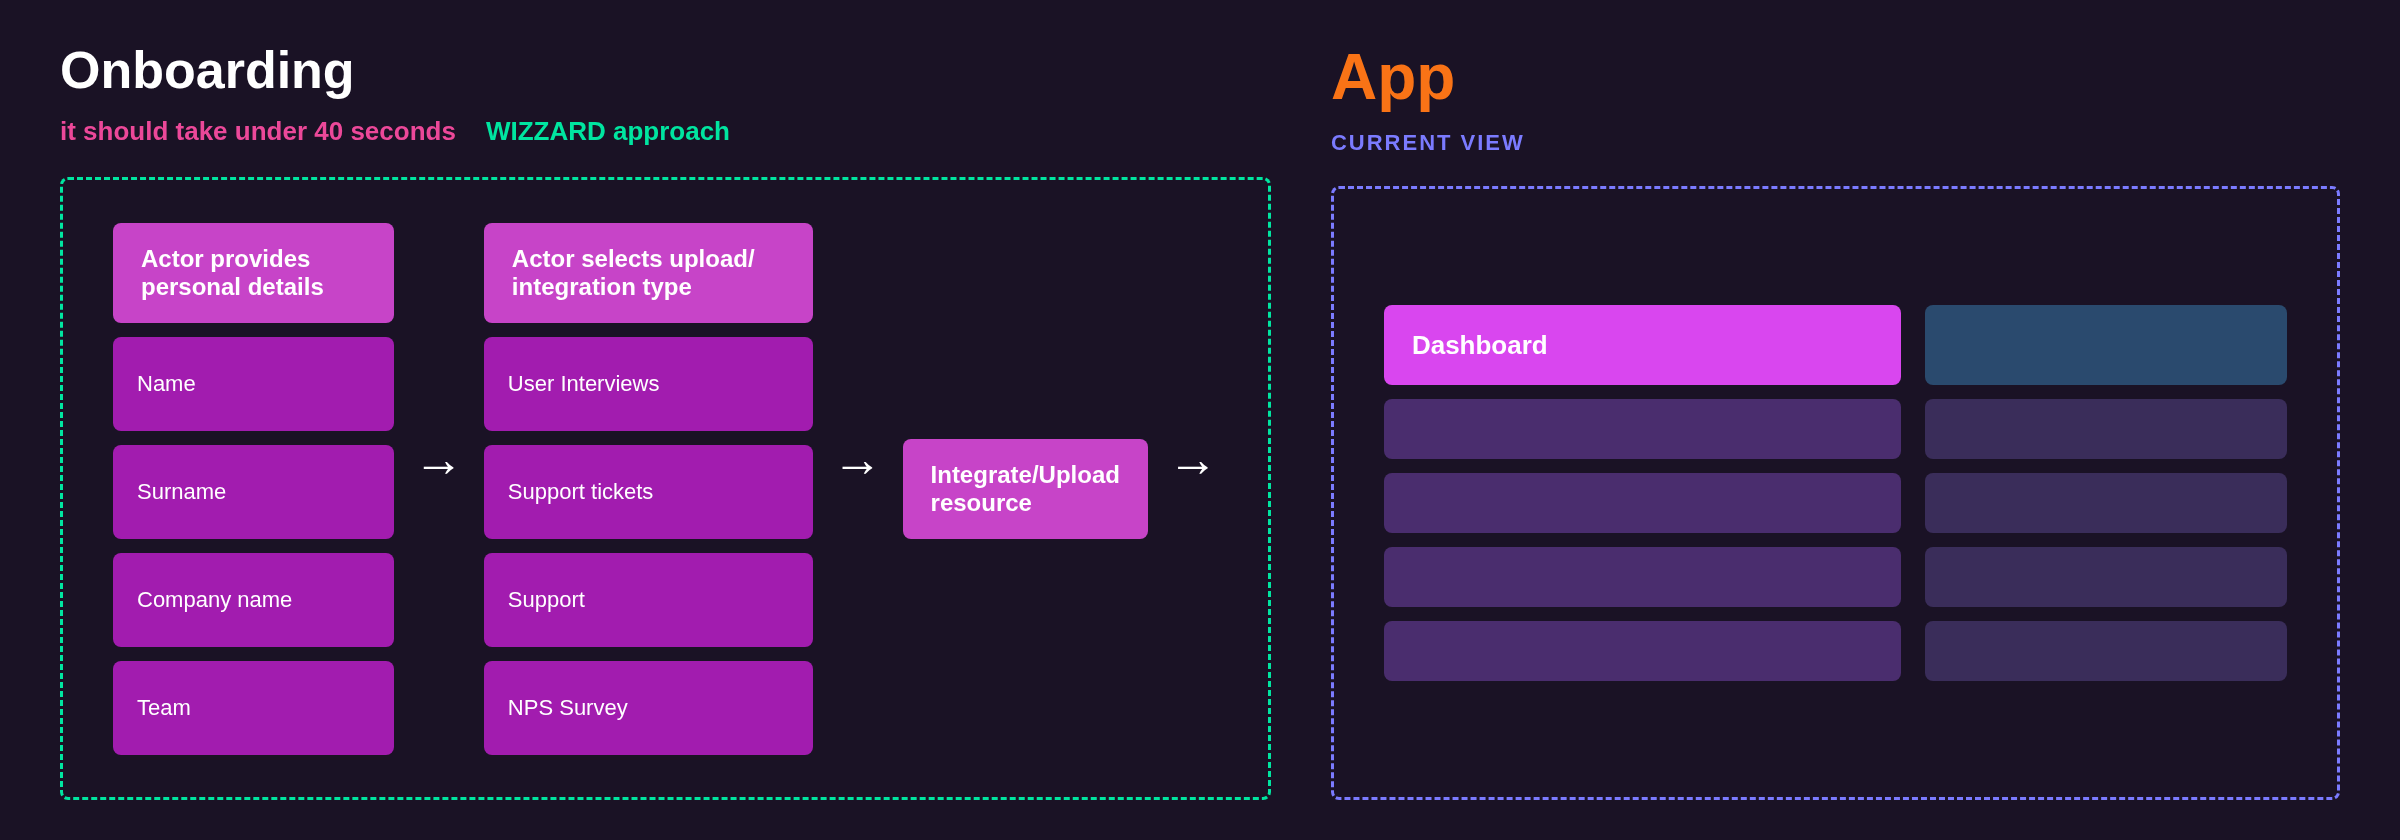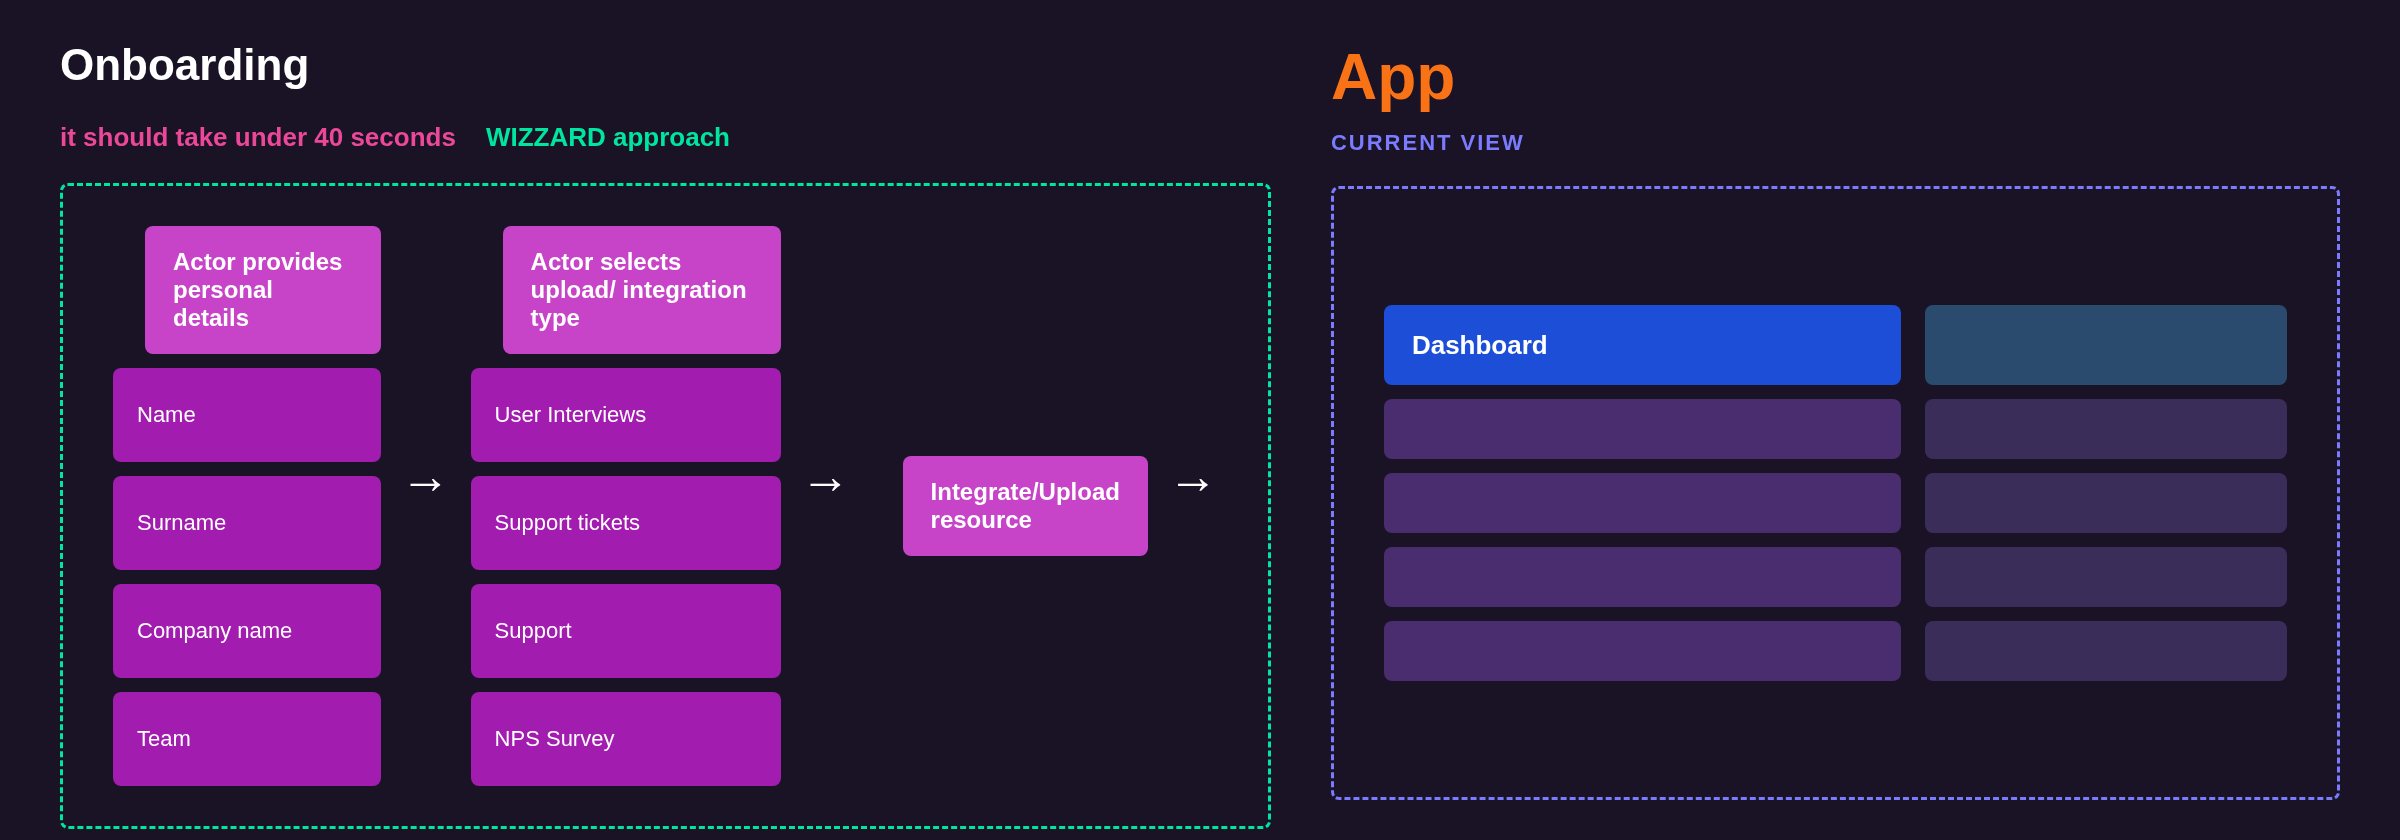--- a/index.html
+++ b/index.html
@@ -26,23 +26,23 @@
 
     
     .onboarding-section {
       flex: 1.2;
       display: flex;
       flex-direction: column;
     }
 
     .section-title {
       color: #ffffff;
-      font-size: 44px;
+      font-size: 52px;
       font-weight: 900;
-      margin-bottom: 32px;
+      margin-bottom: 16px;
     }
 
     .subtitle-row {
       display: flex;
       align-items: center;
       gap: 30px;
       margin-bottom: 30px;
     }
 
     .subtitle-text {
@@ -86,21 +86,20 @@
       background-color: #c744c8;
       border-radius: 8px;
       padding: 22px 28px;
       color: #ffffff;
       font-size: 24px;
       font-weight: 600;
       min-width: 220px;
       min-height: 90px;
       display: flex;
       align-items: center;
-      margin-left: 32px;
     }
 
     .step-box-blue {
       background-color: #a21caf;
       border-radius: 8px;
       padding: 34px 24px;
       color: #ffffff;
       font-size: 22px;
       font-weight: 500;
       min-width: 220px;
@@ -165,21 +164,21 @@
     }
 
     .app-right-col {
       display: flex;
       flex-direction: column;
       gap: 14px;
       flex: 0.7;
     }
 
     .dashboard-box {
-      background-color: #1d4ed8;
+      background-color: #d946ef;
       border-radius: 8px;
       padding: 22px 28px;
       color: #ffffff;
       font-size: 26px;
       font-weight: 600;
       min-height: 80px;
       display: flex;
       align-items: center;
     }
 

